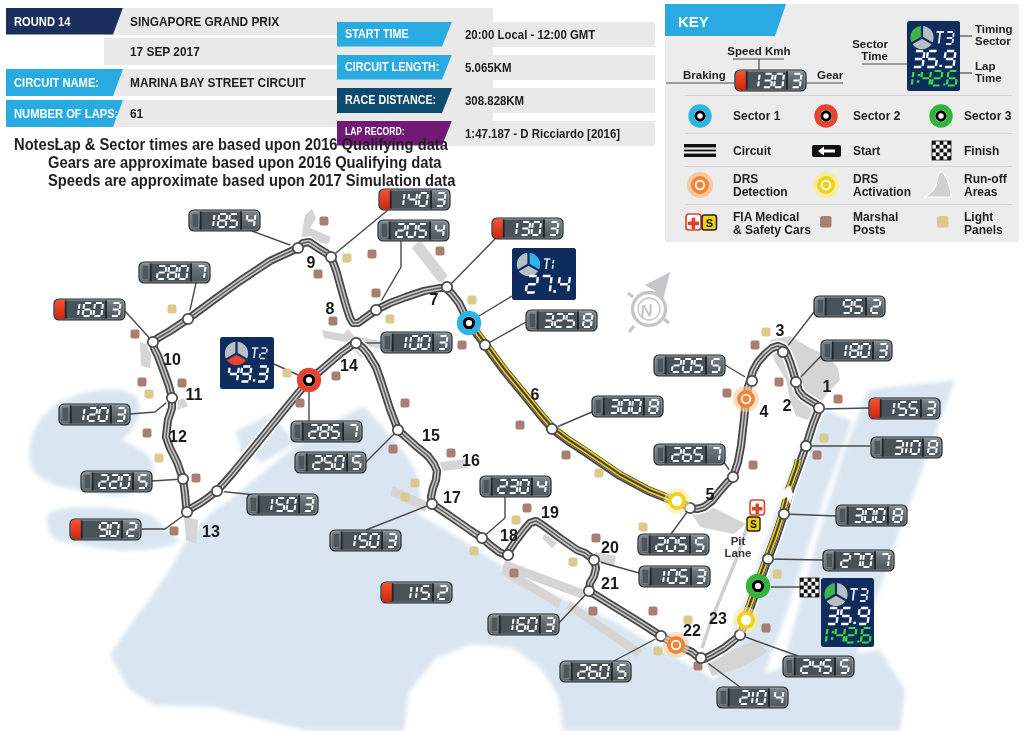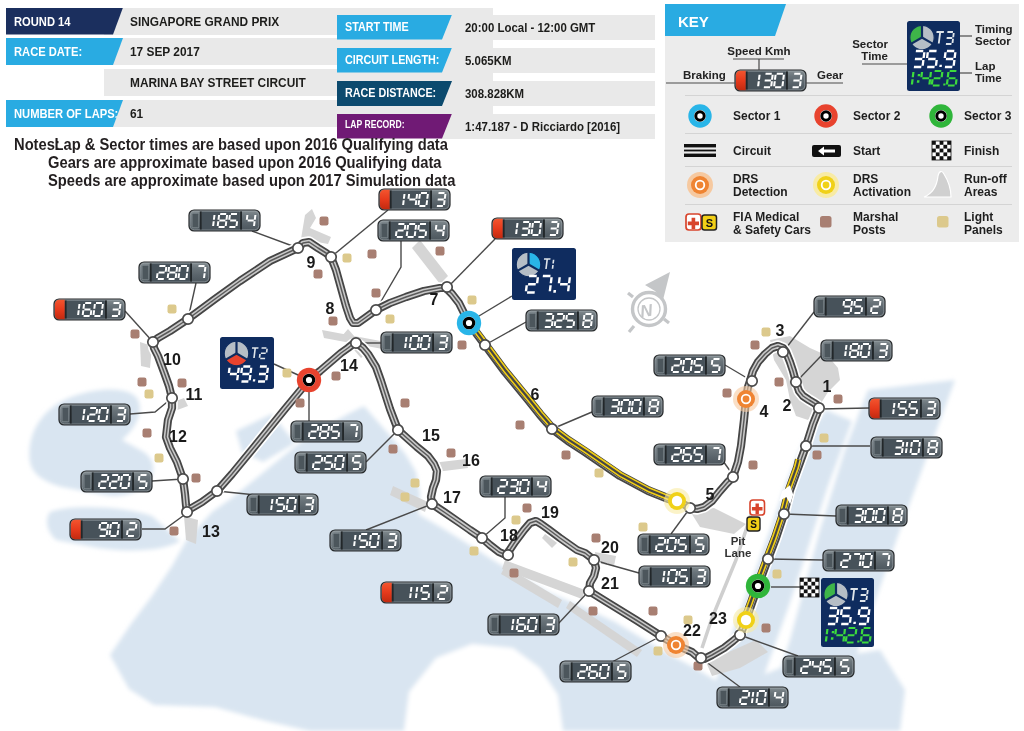--- a/index.html
+++ b/index.html
@@ -885,36 +885,36 @@
 
 <div style="position:absolute;left:0;top:0;width:510px;height:135px;">
 
 <div class="vcell" style="left:104px;top:7.5px;width:389px;height:27px;"></div>
 <div class="lcell" style="left:6px;top:7.5px;width:117px;height:27px;background:#1b2f5e;clip-path:polygon(0 0,100% 0,calc(100% - 10px) 100%,0 100%);font-size:13px;">
         <span style="top:6px;">ROUND 14</span>
       </div>
 <div class="vtext" style="left:130px;top:13.5px;font-size:13.5px;">SINGAPORE GRAND PRIX</div>
 
 <div class="vcell" style="left:104px;top:38.0px;width:389px;height:27px;"></div>
-<div class="lcell" style="left:6px;top:38.0px;width:117px;height:27px;background:#29abe2;clip-path:polygon(0 0,100% 0,calc(100% - 10px) 100%,0 100%);font-size:13px;">
-        <span style="top:6px;">RACE DATE:</span>
+<div class="vtext" style="left:130px;top:44.0px;font-size:13.5px;">17 SEP 2017</div>
+
+<div class="vcell" style="left:104px;top:69.0px;width:389px;height:27px;"></div>
+<div class="lcell" style="left:6px;top:69.0px;width:117px;height:27px;background:#29abe2;clip-path:polygon(0 0,100% 0,calc(100% - 10px) 100%,0 100%);font-size:13px;">
+        <span style="top:6px;">CIRCUIT NAME:</span>
       </div>
-<div class="vtext" style="left:130px;top:44.0px;font-size:13.5px;">17 SEP 2017</div>
-
-<div class="vcell" style="left:104px;top:69.0px;width:389px;height:27px;"></div>
 <div class="vtext" style="left:130px;top:75.0px;font-size:13.5px;">MARINA BAY STREET CIRCUIT</div>
 
 <div class="vcell" style="left:104px;top:100.0px;width:389px;height:27px;"></div>
 <div class="lcell" style="left:6px;top:100.0px;width:117px;height:27px;background:#29abe2;clip-path:polygon(0 0,100% 0,calc(100% - 10px) 100%,0 100%);font-size:13px;">
         <span style="top:6px;">NUMBER OF LAPS:</span>
       </div>
 <div class="vtext" style="left:130px;top:106.0px;font-size:13.5px;">61</div>
 </div>
 
-<div style="position:absolute;left:0;top:5px;width:700px;height:140px;">
+<div style="position:absolute;left:0;top:12px;width:700px;height:140px;">
 
 <div class="vcell" style="left:437px;top:9.5px;width:218px;height:25px;"></div>
 <div class="lcell" style="left:337px;top:9.5px;width:115px;height:25px;background:#29abe2;clip-path:polygon(0 0,100% 0,calc(100% - 10px) 100%,0 100%);font-size:12.5px;">
         <span style="top:5px;">START TIME</span>
       </div>
 <div class="vtext" style="left:465px;top:14.5px;font-size:13px;">20:00 Local - 12:00 GMT</div>
 
 <div class="vcell" style="left:437px;top:42.5px;width:218px;height:25px;"></div>
 <div class="lcell" style="left:337px;top:42.5px;width:115px;height:25px;background:#29abe2;clip-path:polygon(0 0,100% 0,calc(100% - 10px) 100%,0 100%);font-size:12.5px;">
         <span style="top:5px;">CIRCUIT LENGTH:</span>

